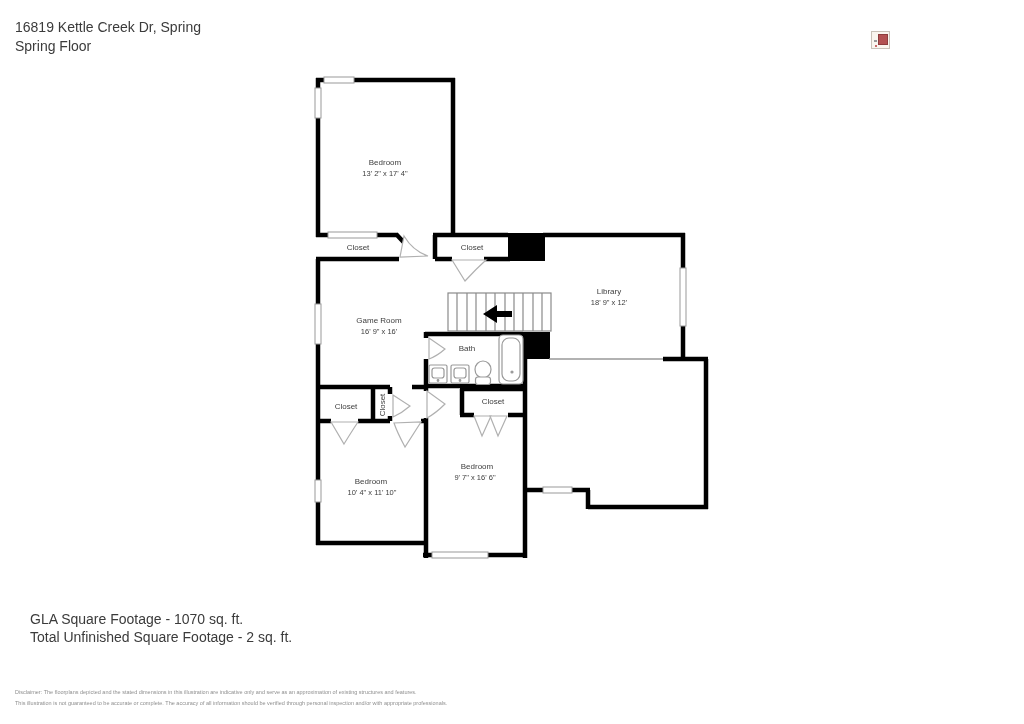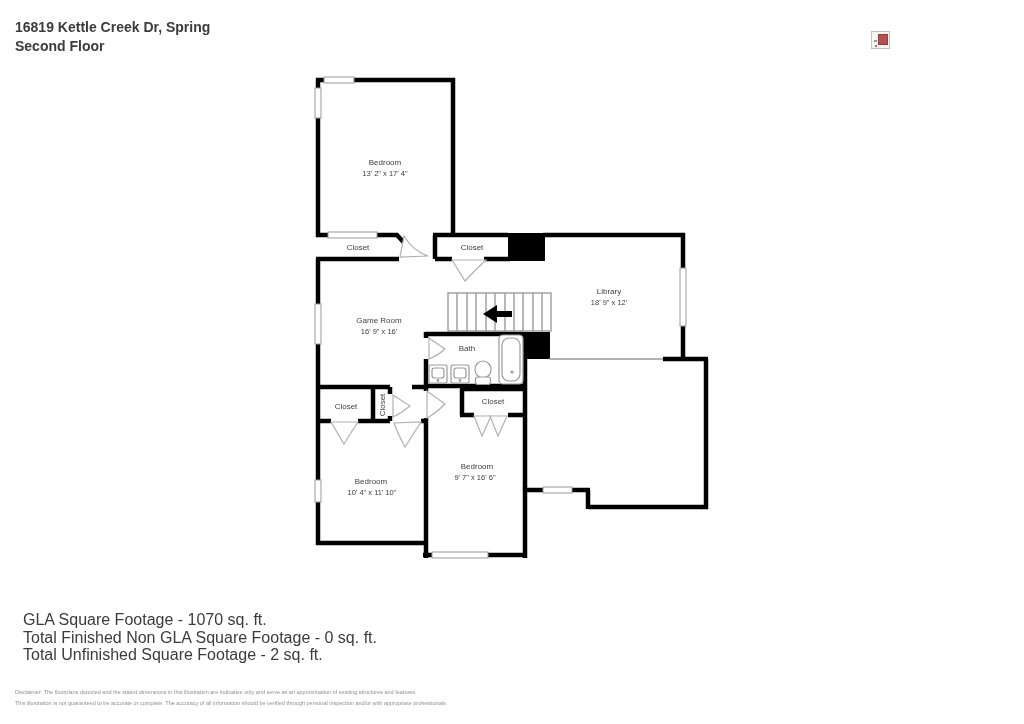--- a/index.html
+++ b/index.html
@@ -1,39 +1,39 @@
 <!DOCTYPE html>
 <html><head>
 <meta charset="utf-8">
 <style>
   html,body{margin:0;padding:0;}
   body{width:1024px;height:724px;position:relative;background:#ffffff;overflow:hidden;
        font-family:"Liberation Sans","DejaVu Sans",sans-serif;}
   .page{position:absolute;inset:0;background:#fff;}
-  .header{position:absolute;left:15px;top:18px;color:#3b3b3b;font-size:14px;line-height:18.5px;font-weight:bold;}
+  .header{position:absolute;left:15px;top:18px;color:#3b3b3b;font-size:14px;line-height:18.5px;}
   .logo{position:absolute;left:871px;top:31px;width:19px;height:18px;background:#faf6ef;
         border:1px solid #c9c2b8;box-sizing:border-box;}
   .logo .red{position:absolute;left:6px;top:2px;width:10px;height:11px;background:#b35252;border:1px solid #8e3d3d;box-sizing:border-box;}
   .logo .tick{position:absolute;left:2px;top:8px;width:3px;height:2px;background:#9a9a9a;}
   .logo .dot{position:absolute;left:3px;top:13px;width:2px;height:2px;background:#c96a6a;}
   .plan-svg{position:absolute;left:0;top:0;}
-  .footer{position:absolute;left:23px;top:611px;color:#3b3b3b;font-size:16px;line-height:17.6px;}
+  .footer{position:absolute;left:30px;top:611px;color:#3b3b3b;font-size:14px;line-height:17.6px;}
   .disclaimer{position:absolute;left:15px;top:687px;color:#8f8f8f;font-size:5.5px;line-height:11.4px;}
   svg text{fill:#3d3d3d;}
   .room-name{font-size:8px;}
   .room-dims{font-size:7.5px;}
 </style>
 </head>
 <body>
 
 <div class="page">
 
   <div class="header">
     <div>16819 Kettle Creek Dr, Spring</div>
-    <div>Second Floor</div>
+    <div>Spring Floor</div>
   </div>
 
   <div class="logo">
     <span class="red"></span>
     <span class="tick"></span>
     <span class="dot"></span>
   </div>
 
   <svg class="plan-svg" width="1024" height="724" viewBox="0 0 1024 724">
 
@@ -151,21 +151,20 @@
       <text class="room-name" x="371" y="484">Bedroom</text>
       <text class="room-dims" x="372" y="495">10' 4" x 11' 10"</text>
 
       <text class="room-name" x="477" y="469">Bedroom</text>
       <text class="room-dims" x="475" y="480">9' 7" x 16' 6"</text>
     </g>
   </svg>
 
   <div class="footer">
     <div>GLA Square Footage - 1070 sq. ft.</div>
-    <div>Total Finished Non GLA Square Footage - 0 sq. ft.</div>
     <div>Total Unfinished Square Footage - 2 sq. ft.</div>
   </div>
 
   <div class="disclaimer">
     <div>Disclaimer: The floorplans depicted and the stated dimensions in this illustration are indicative only and serve as an approximation of existing structures and features.</div>
     <div>This illustration is not guaranteed to be accurate or complete. The accuracy of all information should be verified through personal inspection and/or with appropriate professionals.</div>
   </div>
 
 </div>
 

